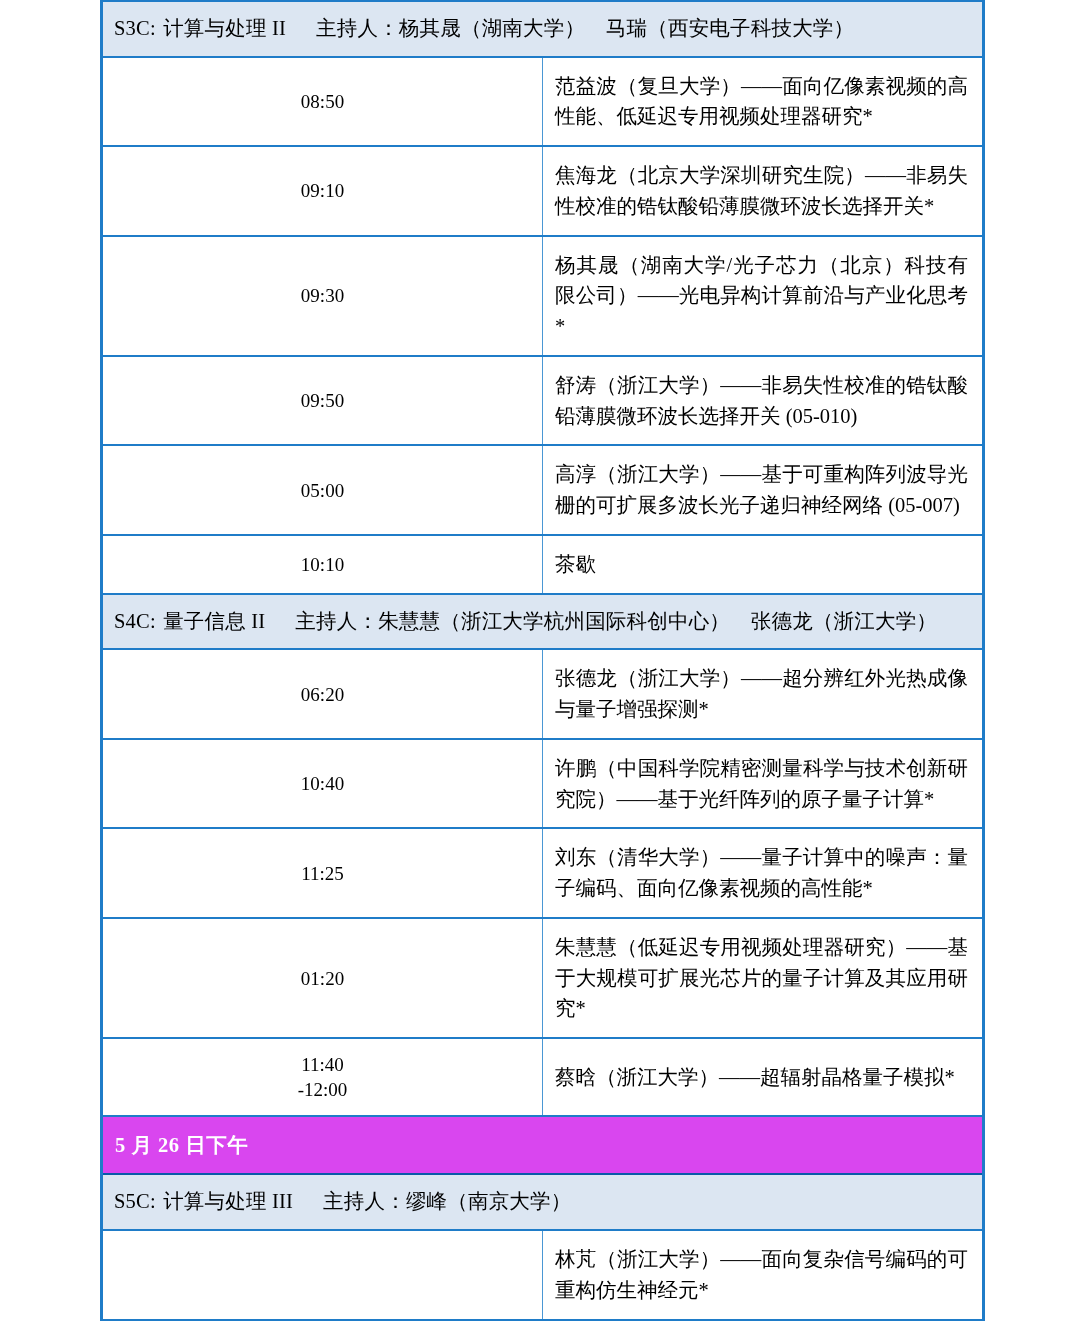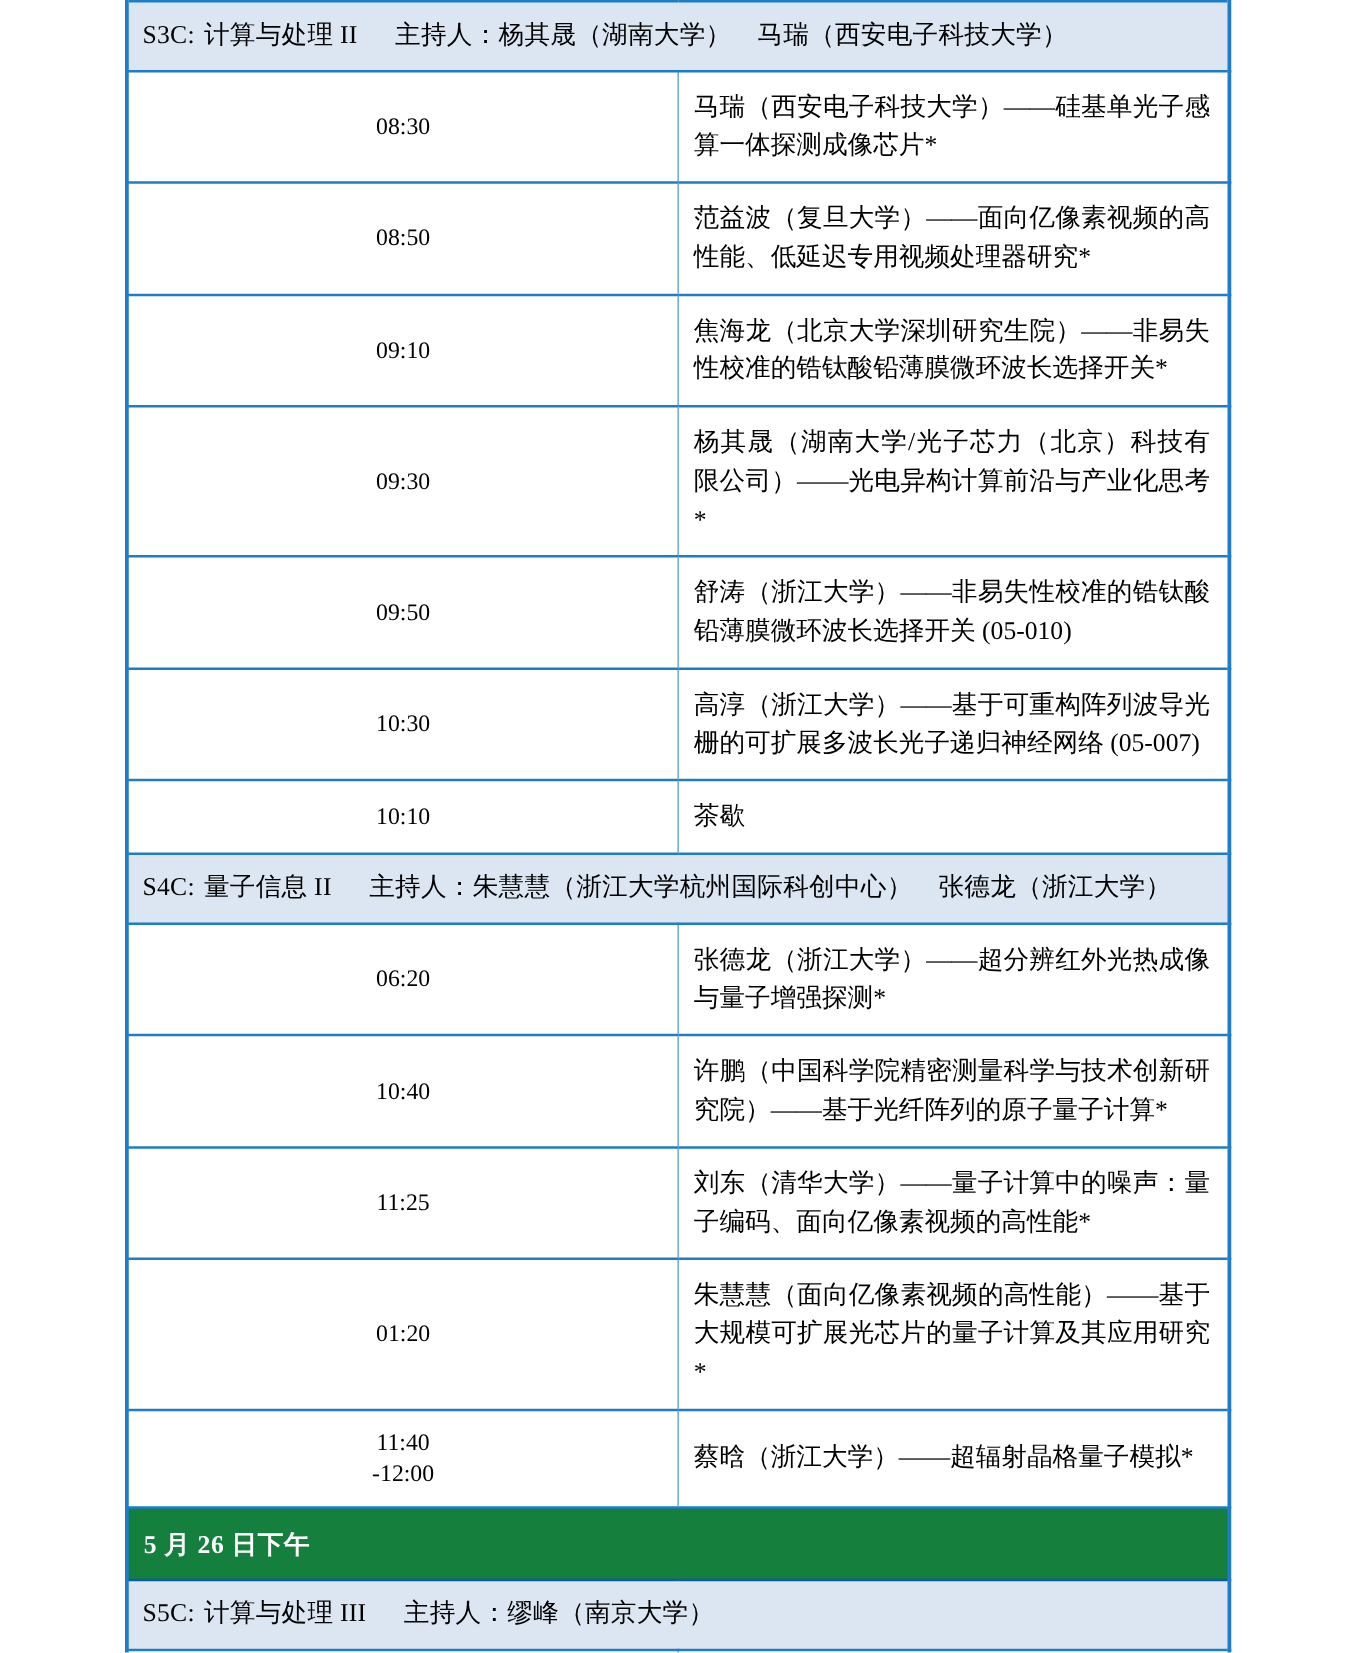--- a/index.html
+++ b/index.html
@@ -47,21 +47,21 @@
     font-size: 20.5px;
     line-height: 1.45;
     letter-spacing: 0.2px;
     white-space: nowrap;
   }
   .session-code { margin-right: 2px; }
   .session-gap { display: inline-block; width: 30px; }
 
   
   tr.day-banner > td {
-    background: #15803d;
+    background: #d946ef;
     color: #ffffff;
     font-weight: bold;
     font-size: 20.5px;
     padding: 14px 10px 14px 12px;
     border-top: 2px solid #0A5AA8;
     border-bottom: 2px solid #0A5AA8;
     border-left: 0;
     border-right: 0;
     letter-spacing: 0.5px;
   }
@@ -94,26 +94,20 @@
 <body>
 
 <div class="page">
   <table class="schedule-table">
     <tbody id="schedule-body">
         <tr class="session-header">
           <td colspan="2"><span class="session-code">S3C:</span> <span>计算与处理 II</span><span class="session-gap"></span><span>主持人：</span><span>杨其晟（湖南大学）　马瑞（西安电子科技大学）</span></td>
         </tr>
         <tr class="talk-row">
           <td class="time-cell">
-            <div>08:30</div>
-          </td>
-          <td class="topic-cell">马瑞（西安电子科技大学）——硅基单光子感算一体探测成像芯片*</td>
-        </tr>
-        <tr class="talk-row">
-          <td class="time-cell">
             <div>08:50</div>
           </td>
           <td class="topic-cell">范益波（复旦大学）——面向亿像素视频的高性能、低延迟专用视频处理器研究*</td>
         </tr>
         <tr class="talk-row">
           <td class="time-cell">
             <div>09:10</div>
           </td>
           <td class="topic-cell">焦海龙（北京大学深圳研究生院）——非易失性校准的锆钛酸铅薄膜微环波长选择开关*</td>
         </tr>
@@ -124,21 +118,21 @@
           <td class="topic-cell">杨其晟（湖南大学/光子芯力（北京）科技有限公司）——光电异构计算前沿与产业化思考*</td>
         </tr>
         <tr class="talk-row">
           <td class="time-cell">
             <div>09:50</div>
           </td>
           <td class="topic-cell">舒涛（浙江大学）——非易失性校准的锆钛酸铅薄膜微环波长选择开关 (05-010)</td>
         </tr>
         <tr class="talk-row">
           <td class="time-cell">
-            <div>10:30</div>
+            <div>05:00</div>
           </td>
           <td class="topic-cell">高淳（浙江大学）——基于可重构阵列波导光栅的可扩展多波长光子递归神经网络 (05-007)</td>
         </tr>
         <tr class="talk-row">
           <td class="time-cell">
             <div>10:10</div>
           </td>
           <td class="topic-cell">茶歇</td>
         </tr>
         <tr class="session-header">
@@ -159,21 +153,21 @@
         <tr class="talk-row">
           <td class="time-cell">
             <div>11:25</div>
           </td>
           <td class="topic-cell">刘东（清华大学）——量子计算中的噪声：量子编码、面向亿像素视频的高性能*</td>
         </tr>
         <tr class="talk-row">
           <td class="time-cell">
             <div>01:20</div>
           </td>
-          <td class="topic-cell">朱慧慧（面向亿像素视频的高性能）——基于大规模可扩展光芯片的量子计算及其应用研究*</td>
+          <td class="topic-cell">朱慧慧（低延迟专用视频处理器研究）——基于大规模可扩展光芯片的量子计算及其应用研究*</td>
         </tr>
         <tr class="talk-row">
           <td class="time-cell">
             <div>11:40</div>
             <div>-12:00</div>
           </td>
           <td class="topic-cell">蔡晗（浙江大学）——超辐射晶格量子模拟*</td>
         </tr>
         <tr class="day-banner">
           <td colspan="2">5 月 26 日下午</td>

